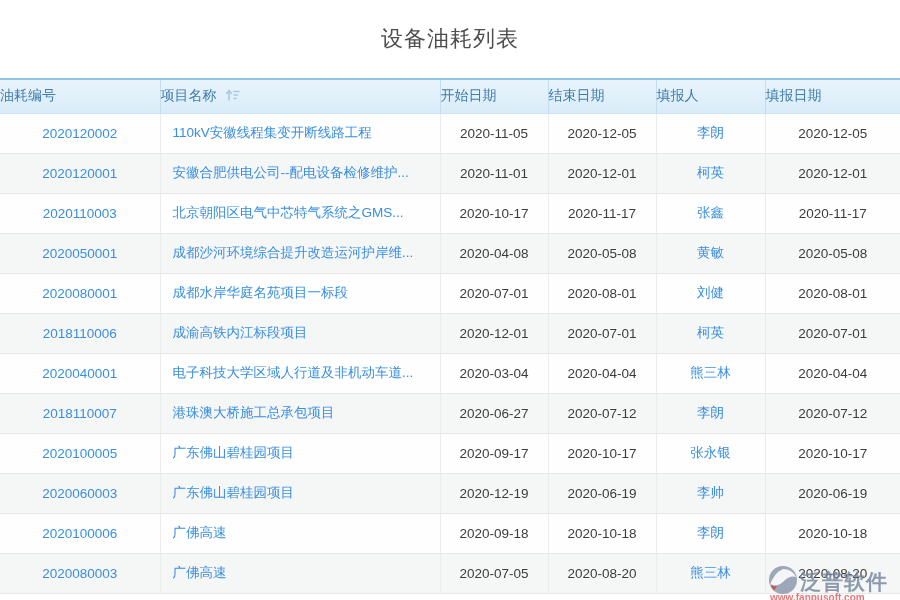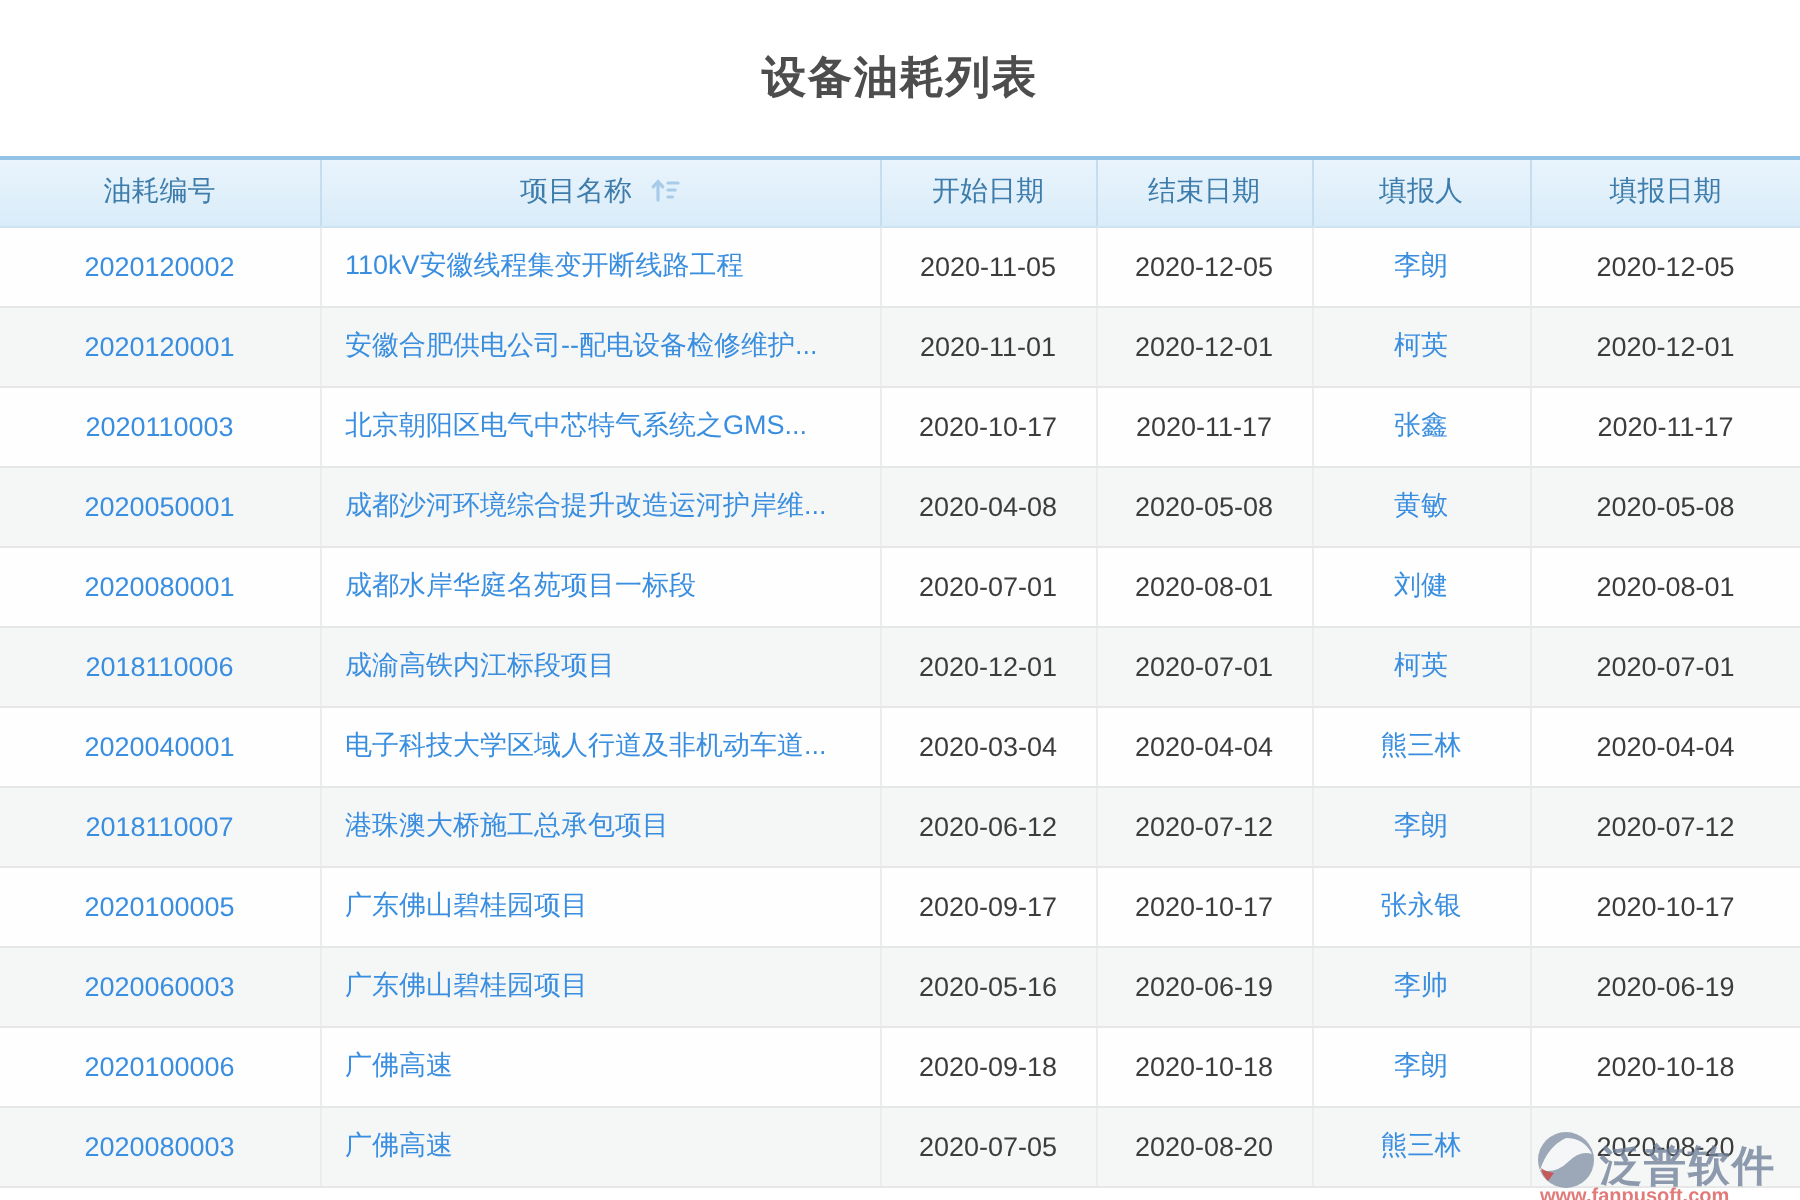--- a/index.html
+++ b/index.html
@@ -8,39 +8,39 @@
     background: #ffffff;
     overflow: hidden;
     font-family: "Liberation Sans", "DejaVu Sans", sans-serif;
     position: relative;
   }
   .page-title {
     text-align: center;
     padding-top: 24px;
     height: 78px;
     font-size: 22px;
-    font-weight: bold;
+    font-weight: normal;
     color: #4d4d4d;
     letter-spacing: 1px;
   }
   table.fuel-table {
     width: 900px;
     border-collapse: collapse;
     table-layout: fixed;
   }
   thead th {
     height: 34px;
     background: linear-gradient(180deg, #e9f4fc 0%, #d9ecf9 100%);
     border-top: 2px solid #92c3e7;
     border-right: 1px solid #c6ddee;
     border-bottom: 1px solid #cfe3f1;
     color: #3e7dab;
     font-size: 14px;
     font-weight: 400;
-    text-align: center;
+    text-align: left;
     vertical-align: middle;
   }
   thead th:last-child { border-right: none; }
   tbody td {
     height: 40px;
     border-right: 1px solid #ececec;
     border-bottom: 1px solid #e7e7e7;
     font-size: 13.5px;
     color: #3c3c3c;
     text-align: center;
@@ -228,21 +228,21 @@
     </td>
     <td>2020-04-04</td>
   </tr>
       <tr>
     <td>
       <a class="blue-link">2018110007</a>
     </td>
     <td class="cell-project">
       <a class="blue-link">港珠澳大桥施工总承包项目</a>
     </td>
-    <td>2020-06-12</td>
+    <td>2020-06-27</td>
     <td>2020-07-12</td>
     <td>
       <a class="blue-link">李朗</a>
     </td>
     <td>2020-07-12</td>
   </tr>
       <tr>
     <td>
       <a class="blue-link">2020100005</a>
     </td>
@@ -256,21 +256,21 @@
     </td>
     <td>2020-10-17</td>
   </tr>
       <tr>
     <td>
       <a class="blue-link">2020060003</a>
     </td>
     <td class="cell-project">
       <a class="blue-link">广东佛山碧桂园项目</a>
     </td>
-    <td>2020-05-16</td>
+    <td>2020-12-19</td>
     <td>2020-06-19</td>
     <td>
       <a class="blue-link">李帅</a>
     </td>
     <td>2020-06-19</td>
   </tr>
       <tr>
     <td>
       <a class="blue-link">2020100006</a>
     </td>

